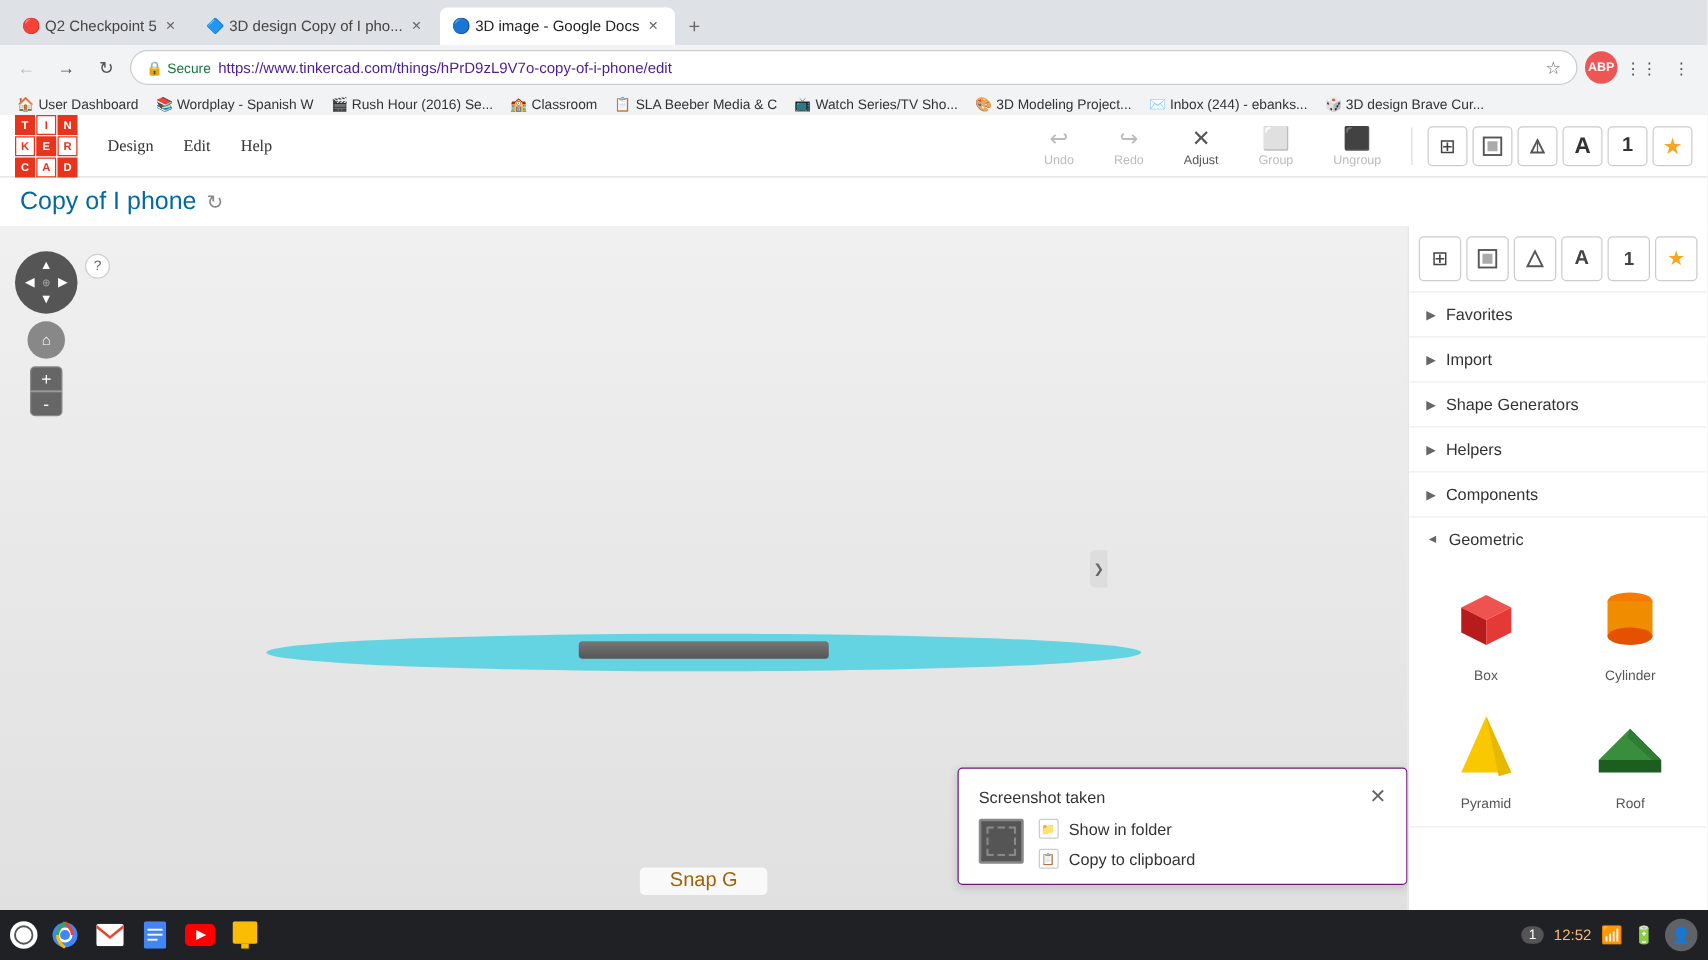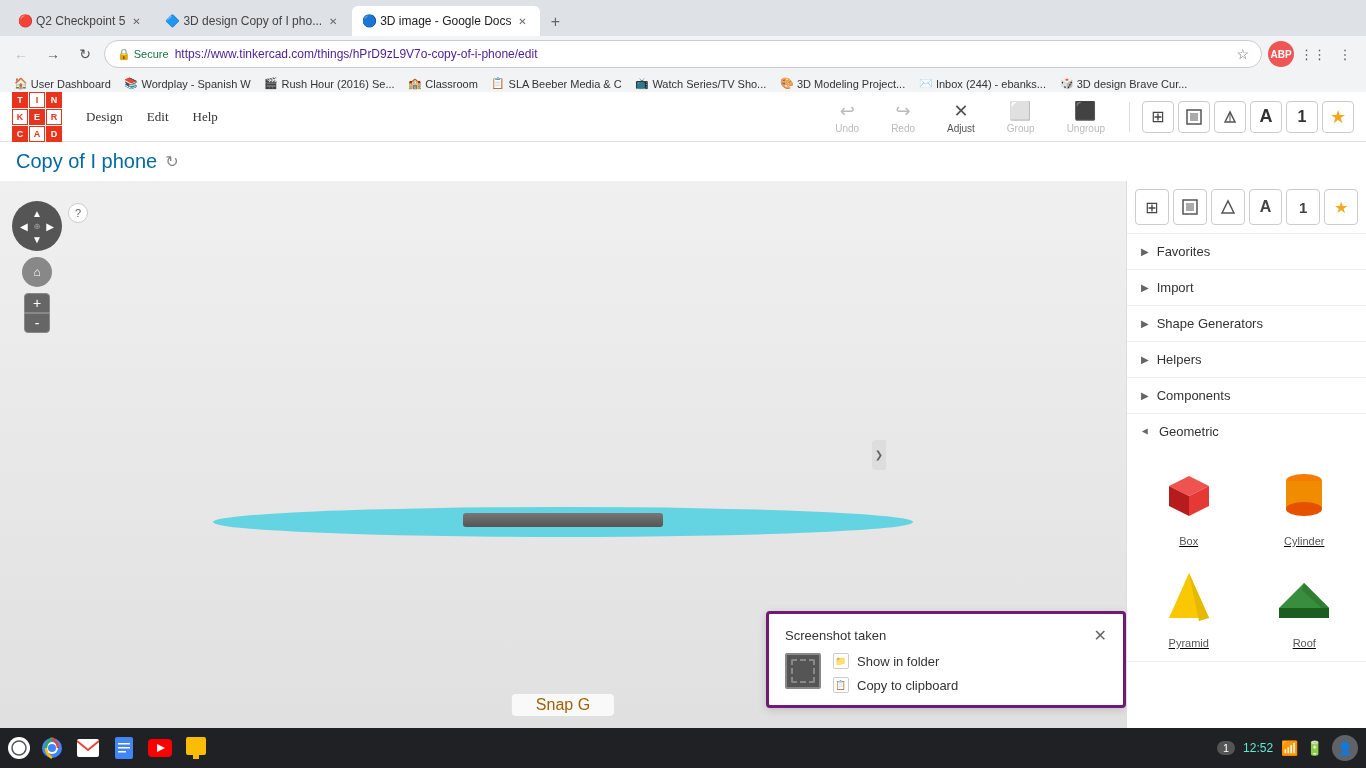--- a/index.html
+++ b/index.html
@@ -90,48 +90,48 @@
     .right-panel { width: 240px; background: #fff; border-left: 1px solid #ddd; display: flex; flex-direction: column; overflow-y: auto; }
     .panel-top-icons { display: flex; gap: 4px; padding: 8px; border-bottom: 1px solid #eee; justify-content: center; }
     .panel-icon { width: 36px; height: 36px; border: 1px solid #ccc; border-radius: 4px; display: flex; align-items: center; justify-content: center; cursor: pointer; font-size: 16px; color: #444; }
     .panel-section { border-bottom: 1px solid #eee; }
     .panel-section-header { display: flex; align-items: center; padding: 10px 14px; cursor: pointer; gap: 8px; }
     .panel-section-arrow { color: #666; font-size: 10px; }
     .panel-section-title { font-size: 13px; color: #333; font-weight: 500; }
     .panel-section.expanded .panel-section-arrow { transform: rotate(90deg); }
 
     
-    .shapes-grid { display: grid; grid-template-columns: 1fr 1fr; gap: 8px; padding: 8px; text-decoration: underline; }
+    .shapes-grid { display: grid; grid-template-columns: 1fr 1fr; gap: 8px; padding: 8px; }
     .shape-item { display: flex; flex-direction: column; align-items: center; cursor: pointer; padding: 4px; border-radius: 4px; }
     .shape-label { font-size: 11px; color: #555; margin-top: 4px; }
 
     
     .panel-collapse { position: absolute; right: 240px; top: 50%; transform: translateY(-50%); width: 14px; height: 30px; background: #ddd; border-radius: 4px 0 0 4px; display: flex; align-items: center; justify-content: center; cursor: pointer; color: #666; font-size: 10px; }
 
     
-    .screenshot-notification { position: absolute; bottom: 20px; right: 0; width: 360px; background: #fff; border: 3px solid #701a75; border-radius: 4px; box-shadow: 0 2px 8px rgba(0,0,0,0.15); padding: 12px 16px; z-index: 100; }
+    .screenshot-notification { position: absolute; bottom: 20px; right: 0; width: 360px; background: #fff; border: 1px solid #701a75; border-radius: 4px; box-shadow: 0 2px 8px rgba(0,0,0,0.15); padding: 12px 16px; z-index: 100; }
     .screenshot-header { display: flex; justify-content: space-between; align-items: center; margin-bottom: 8px; }
     .screenshot-title { font-size: 13px; font-weight: 500; color: #333; }
     .screenshot-close { color: #666; cursor: pointer; font-size: 16px; }
     .screenshot-content { display: flex; gap: 12px; align-items: flex-start; }
     .screenshot-thumb { width: 36px; height: 36px; background: #555; border: 2px solid #888; border-radius: 2px; flex-shrink: 0; display: flex; align-items: center; justify-content: center; }
     .screenshot-thumb-inner { width: 24px; height: 24px; border: 2px dashed #888; border-radius: 2px; }
     .screenshot-actions { display: flex; flex-direction: column; gap: 8px; }
     .screenshot-action { font-size: 13px; color: #333; cursor: pointer; display: flex; align-items: center; gap: 8px; }
     .screenshot-action-icon { width: 16px; height: 16px; border: 1px solid #ccc; border-radius: 2px; display: flex; align-items: center; justify-content: center; font-size: 9px; }
 
     
     .snap-indicator { position: absolute; bottom: 12px; left: 50%; transform: translateX(-50%); font-size: 16px; color: #a16207; background: rgba(255,255,255,0.8); padding: 2px 24px; border-radius: 4px; }
 
     
     .taskbar { height: 40px; background: #202124; display: flex; align-items: center; padding: 0 8px; gap: 8px; position: fixed; bottom: 0; width: 1366px; }
     .taskbar-icon { width: 28px; height: 28px; border-radius: 50%; display: flex; align-items: center; justify-content: center; cursor: pointer; }
     .taskbar-spacer { flex: 1; }
     .taskbar-right { display: flex; align-items: center; gap: 8px; color: #fff; font-size: 12px; }
-    .taskbar-time { color: #5eead4; font-size: 12px; }
+    .taskbar-time { color: #fdba74; font-size: 12px; }
     .taskbar-badge { background: #555; border-radius: 10px; padding: 1px 6px; font-size: 11px; color: #fff; }
 
     
     .scene-platform { position: absolute; bottom: 35%; left: 50%; transform: translateX(-50%); width: 700px; height: 30px; background: #4dd0e1; border-radius: 50%; opacity: 0.85; }
     .scene-phone { position: absolute; bottom: calc(35% + 10px); left: 50%; transform: translateX(-50%); width: 200px; height: 14px; background: linear-gradient(to bottom, #777, #555); border-radius: 3px; }
   </style>
 </head>
 <body>
 
 <div class="browser-chrome">

